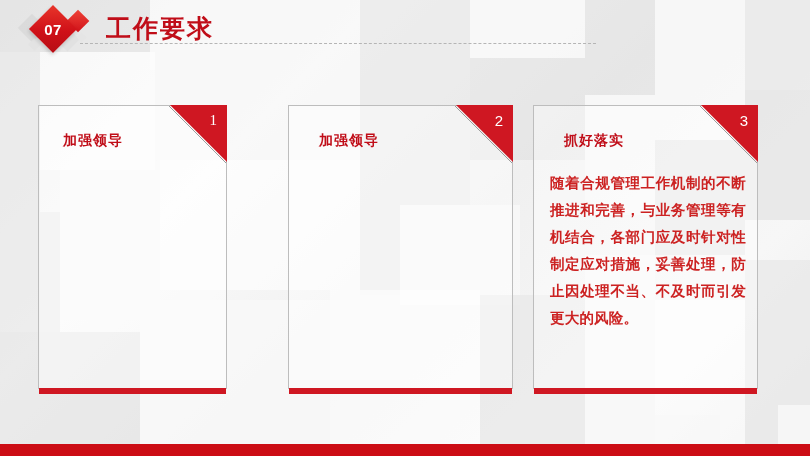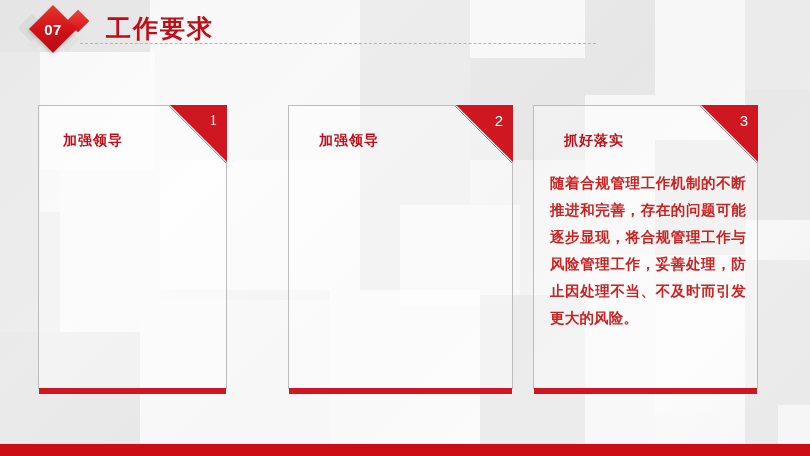--- a/index.html
+++ b/index.html
@@ -255,19 +255,19 @@
     <div class="corner-num">2</div>
     <div class="card-title">加强领导</div>
     <div class="card-footbar"></div>
   </div>
 
   <div class="card card-3">
     <div class="corner"></div>
     <div class="corner-fold"></div>
     <div class="corner-num">3</div>
     <div class="card-title">抓好落实</div>
-    <div class="card-body">随着合规管理工作机制的不断推进和完善，存在的问题可能逐步显现，将合规管理工作与风险管理工作，妥善处理，防止因处理不当、不及时而引发更大的风险。</div>
+    <div class="card-body">随着合规管理工作机制的不断推进和完善，与业务管理等有机结合，各部门应及时针对性制定应对措施，妥善处理，防止因处理不当、不及时而引发更大的风险。</div>
     <div class="card-footbar"></div>
   </div>
 
   <div class="bottom-bar"></div>
 
 </div>
 
 </body></html>

